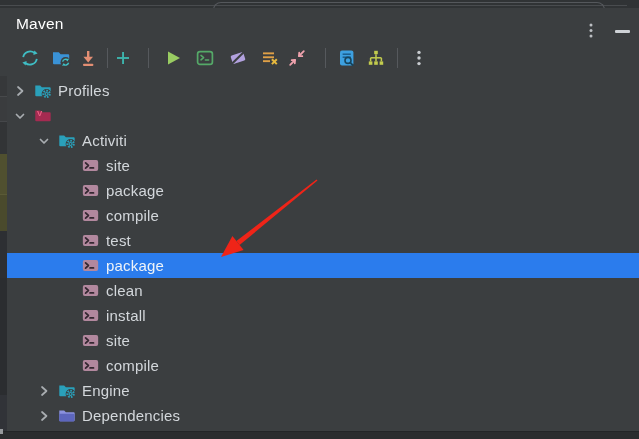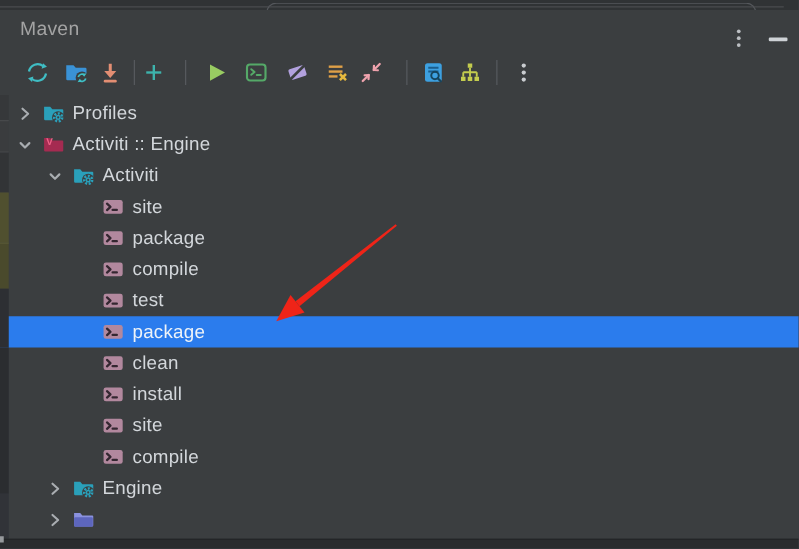--- a/index.html
+++ b/index.html
@@ -7,21 +7,21 @@
        font-family:"Liberation Sans", sans-serif;background:#3b3e40;}
 
   
   .top-strip{position:absolute;left:0;top:0;width:639px;height:8px;background:#303335;}
   .top-strip .hline{position:absolute;left:0;top:5px;width:627px;height:1px;background:#494c4f;}
   .top-strip .tab-edge{position:absolute;left:213px;top:2px;width:390px;height:8px;
        border:1px solid #55585c;border-bottom:none;border-radius:8px 8px 0 0;}
 
   
   .titlebar{position:absolute;left:0;top:8px;width:639px;height:32px;background:#3b3e40;}
-  .title{position:absolute;left:16px;top:7px;font-size:15.5px;color:#a3a3a3;letter-spacing:.2px;}
+  .title{position:absolute;left:16px;top:7px;font-size:15.5px;color:#ffffff;letter-spacing:.2px;}
   .tb-kebab{position:absolute;left:583px;top:13px;width:16px;height:19px;cursor:pointer;}
   .tb-min{position:absolute;left:613px;top:16px;width:20px;height:12px;cursor:pointer;}
   .tb-min .bar{position:absolute;left:2px;top:6px;width:15px;height:2.5px;background:#ced2d6;border-radius:1px;}
 
   
   .toolbar{position:absolute;left:0;top:40px;width:639px;height:36px;background:#3b3e40;}
   .tbtn{position:absolute;top:8px;width:20px;height:20px;cursor:pointer;}
   .sep{position:absolute;top:8px;width:1px;height:20px;background:#56595d;}
 
   
@@ -201,21 +201,20 @@
         <svg width="14" height="14" viewBox="0 0 14 14">
             <polyline points="3.5,5.5 7,9 10.5,5.5" fill="none" stroke="#a9adb1" stroke-width="1.7" stroke-linecap="round" stroke-linejoin="round"></polyline>
           </svg>
       </span>
       <span class="ticon">
         <svg width="17" height="17" viewBox="0 0 16 16">
           <path d="M1.2,3.2 h4.6 l1.6,1.8 h7.4 a0.9,0.9 0 0 1 0.9,0.9 v6.6 a0.9,0.9 0 0 1 -0.9,0.9 H2.1 a0.9,0.9 0 0 1 -0.9,-0.9 z" fill="#a52b51"></path>
           <text x="2.8" y="8.8" font-size="7.5" font-weight="bold" fill="#ee6187" font-family="Liberation Sans, sans-serif">V</text>
         </svg>
       </span>
-      <span class="lbl">Activiti :: Engine</span>
     </div>
 
     <div class="row lvl1">
       <span class="chev">
         <svg width="14" height="14" viewBox="0 0 14 14">
             <polyline points="3.5,5.5 7,9 10.5,5.5" fill="none" stroke="#a9adb1" stroke-width="1.7" stroke-linecap="round" stroke-linejoin="round"></polyline>
           </svg>
       </span>
       <span class="ticon">
         <svg width="17" height="17" viewBox="0 0 16 16">
@@ -351,20 +350,21 @@
         <svg width="14" height="14" viewBox="0 0 14 14">
             <polyline points="5,3 9.5,7 5,11" fill="none" stroke="#a9adb1" stroke-width="1.7" stroke-linecap="round" stroke-linejoin="round"></polyline>
           </svg>
       </span>
       <span class="ticon">
         <svg width="17" height="17" viewBox="0 0 16 16">
           <path d="M1.2,3.2 h4.6 l1.6,1.8 h7.4 a0.9,0.9 0 0 1 0.9,0.9 v6.6 a0.9,0.9 0 0 1 -0.9,0.9 H2.1 a0.9,0.9 0 0 1 -0.9,-0.9 z" fill="#8a91de"></path>
           <rect x="1.2" y="6.4" width="14.1" height="7.2" rx="0.9" fill="#5d66bd"></rect>
         </svg>
       </span>
+      <span class="lbl">Dependencies</span>
     </div>
 
   </div>
 
   <div class="lstripe" style="top:76px;height:20px;background:#36383a;"></div>
   <div class="lstripe" style="top:96px;height:25px;background:#3a3c3e;border-top:1px solid #47494b;box-sizing:border-box;"></div>
   <div class="lstripe" style="top:121px;height:33px;background:#323436;border-top:1px solid #45474a;box-sizing:border-box;"></div>
   <div class="lstripe" style="top:154px;height:40px;background:#50502f;"></div>
   <div class="lstripe" style="top:194px;height:37px;background:#4a4a2c;border-top:1px solid #5a5a36;box-sizing:border-box;"></div>
   <div class="lstripe" style="top:231px;height:47px;background:#2d2f33;"></div>

